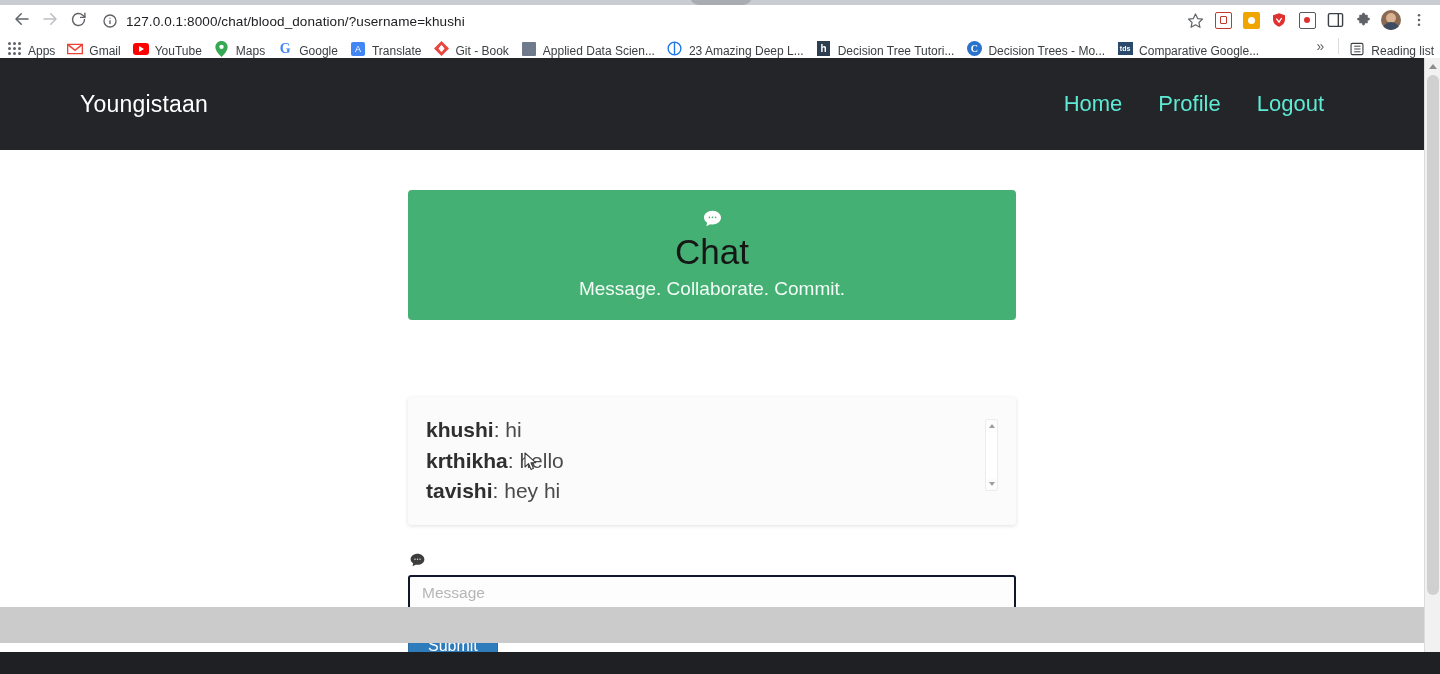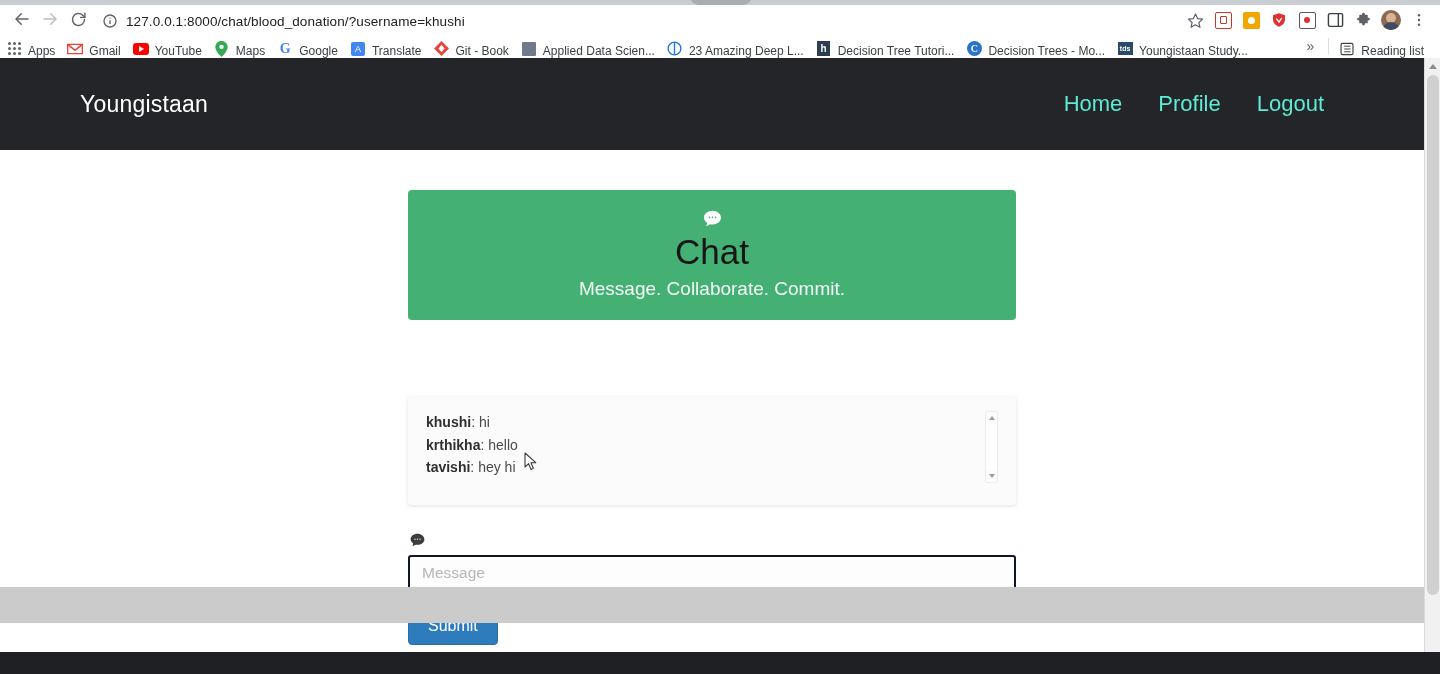--- a/index.html
+++ b/index.html
@@ -159,22 +159,22 @@
     box-shadow: 0 1px 4px rgba(0,0,0,0.12);
     padding: 14px 18px 22px 18px;
     position: relative;
   }
   #chat-scrollarea {
     position: relative;
     min-height: 72px;
     padding-right: 26px;
   }
   .chat-line {
-    font-size: 14px; color: #4a4a4a;
-    line-height: 22.5px; white-space: nowrap;
+    font-size: 21px; color: #4a4a4a;
+    line-height: 22.5px; white-space: nowrap; margin-top: 8px;
   }
   .chat-user { font-weight: bold; color: #2f2f2f; }
 
   
   #chat-scrollbar {
     position: absolute; top: 0; right: 0; width: 13px; height: 72px;
     background: #fcfcfc; border: 1px solid #ececec; border-radius: 2px;
   }
   .csb-arrow { width: 11px; height: 12px; display: flex; align-items: center; justify-content: center; }
   .ctri-up { border-left: 3.5px solid transparent; border-right: 3.5px solid transparent; border-bottom: 4px solid #9e9e9e; }
@@ -421,27 +421,27 @@
       <span class="bi">
         <span style="display:flex;align-items:center;justify-content:center;width:15px;height:15px;background:#2a73cc;border-radius:50%;color:#fff;font-size:10px;font-weight:bold;font-family:'Liberation Serif',serif;">C</span>
       </span>
       <span class="bm-label">Decision Trees - Mo...</span>
     </div>
 
     <div class="bm">
       <span class="bi">
         <span style="display:flex;align-items:center;justify-content:center;width:15px;height:13px;background:#2a4a6b;color:#fff;font-size:7px;font-weight:bold;">tds</span>
       </span>
-      <span class="bm-label">Youngistaan Study...</span>
+      <span class="bm-label">Comparative Google...</span>
     </div>
 
     <span class="chev">»</span>
     <span class="bm-sep"></span>
 
-    <div class="bm" style="margin-right:10px;">
+    <div class="bm" style="margin-right:0;">
       <span class="bi">
         <svg width="14" height="14" viewBox="0 0 20 20">
             <rect x="1.5" y="2" width="17" height="16" rx="2" fill="none" stroke="#3c4043" stroke-width="1.6"></rect>
             <line x1="6" y1="6" x2="15" y2="6" stroke="#3c4043" stroke-width="1.4"></line>
             <line x1="6" y1="10" x2="15" y2="10" stroke="#3c4043" stroke-width="1.4"></line>
             <line x1="6" y1="14" x2="15" y2="14" stroke="#3c4043" stroke-width="1.4"></line>
           </svg>
       </span>
       <span class="bm-label">Reading list</span>
     </div>

